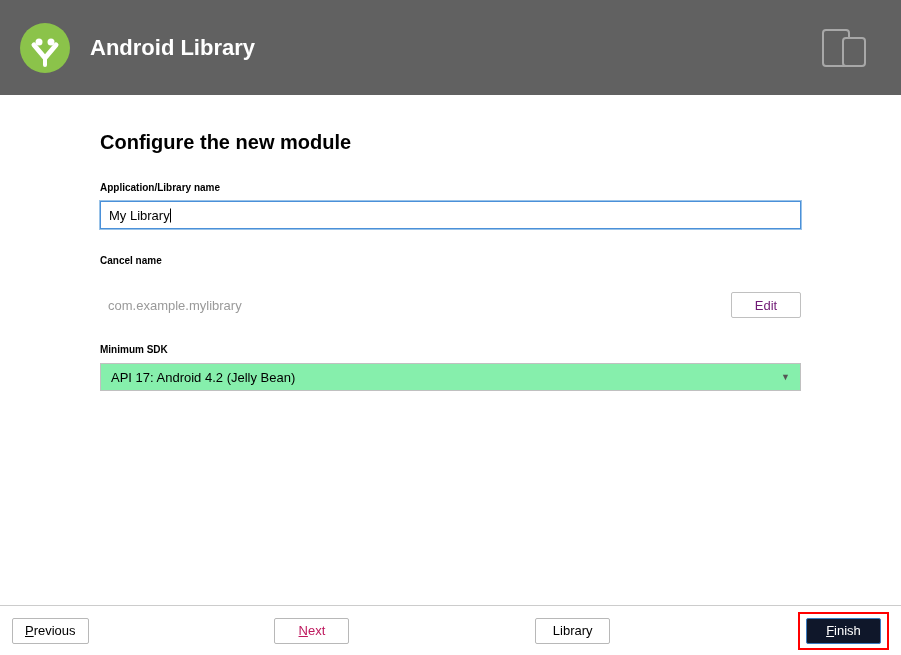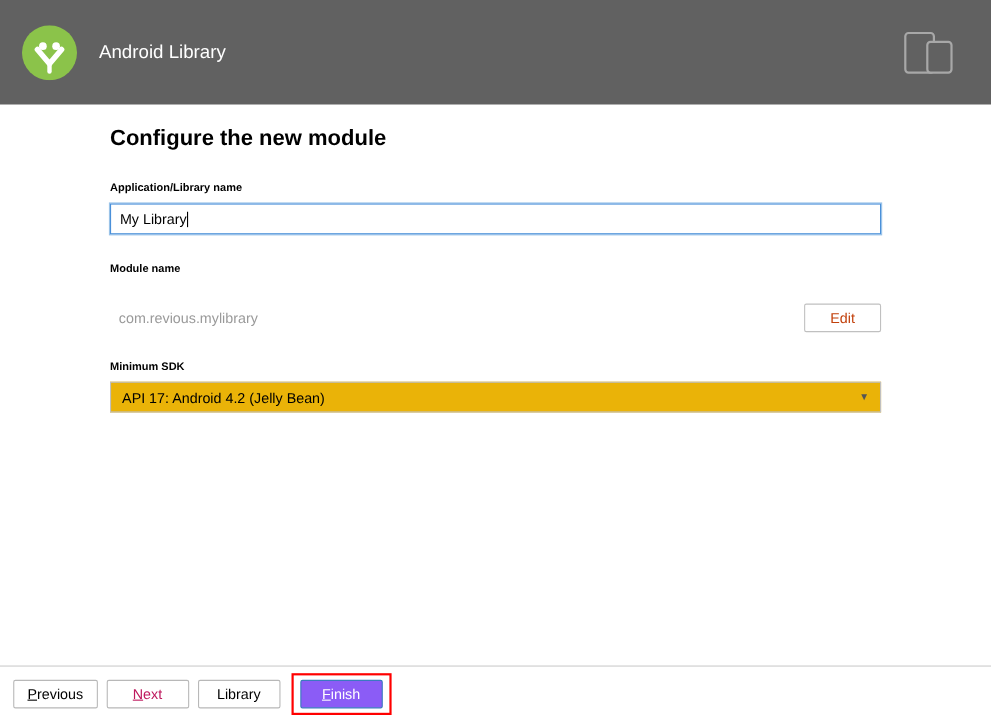--- a/index.html
+++ b/index.html
@@ -27,31 +27,31 @@
       display: flex;
       align-items: center;
       gap: 20px;
     }
     .android-logo {
       width: 50px;
       height: 50px;
     }
     .header-title {
       color: #ffffff;
-      font-size: 17px;
-      font-weight: 400;
+      font-size: 22px;
+      font-weight: 700;
       text-align: center;
     }
     .device-icons {
       width: 48px;
       height: 40px;
       opacity: 0.85;
     }
     .content {
-      padding: 20px 100px 0 100px;
+      padding: 36px 100px 0 100px;
     }
     .section-title {
       font-size: 20px;
       font-weight: 700;
       color: #000000;
       margin-bottom: 28px;
     }
     .field-group {
       margin-bottom: 26px;
     }
@@ -85,70 +85,70 @@
       font-size: 13px;
       color: #9a9a9a;
       padding: 4px 8px;
     }
     .edit-button {
       width: 70px;
       height: 26px;
       border: 1px solid #c0c0c0;
       background: #ffffff;
       font-size: 13px;
-      color: #c2410c;
+      color: #701a75;
       cursor: pointer;
       border-radius: 2px;
     }
     .dropdown {
       width: 100%;
       height: 28px;
       border: 1px solid #c0c0c0;
-      background: #eab308;
+      background: #86efac;
       display: flex;
       align-items: center;
       justify-content: space-between;
       padding: 0 10px;
       cursor: pointer;
       font-size: 13px;
     }
     .dropdown-arrow {
       font-size: 9px;
       color: #555;
     }
     .footer {
       position: absolute;
       bottom: 0;
       left: 0;
       right: 0;
       height: 50px;
       border-top: 1px solid #cccccc;
       display: flex;
       align-items: center;
-      justify-content: flex-start;
+      justify-content: space-between;
       padding: 0 12px;
       gap: 8px;
     }
     .btn {
       min-width: 75px;
       height: 26px;
       border: 1px solid #b8b8b8;
       background: #ffffff;
       font-size: 13px;
       color: #000000;
       cursor: pointer;
       border-radius: 2px;
       padding: 0 12px;
     }
     .btn.disabled {
       color: #be185d;
       cursor: default;
     }
     .btn.primary {
-      background: #8b5cf6;
+      background: #0f172a;
       color: #ffffff;
       border: 1px solid #3a7abf;
     }
     .finish-highlight {
       border: 2px solid #ff0000;
       padding: 4px 6px;
       display: inline-flex;
       margin-left: 2px;
     }
     .underline {
@@ -204,26 +204,26 @@
     <div class="input-wrap">
       <input type="text" class="text-input focused" style="color: transparent;">
       <div class="input-value">
         <span>My Library</span>
           <span class="cursor-caret"></span>
       </div>
     </div>
   </div>
 
   <div class="field-group">
-    <label class="field-label">Module name</label>
+    <label class="field-label">Cancel name</label>
   </div>
 
   <div class="field-group">
     <div class="package-row">
-      <div class="package-value">com.revious.mylibrary</div>
+      <div class="package-value">com.example.mylibrary</div>
       <button class="edit-button">Edit</button>
     </div>
   </div>
 
   <div class="field-group">
     <label class="field-label">Minimum SDK</label>
     <div class="dropdown">
       <span>API 17: Android 4.2 (Jelly Bean)</span>
       <span class="dropdown-arrow">▼</span>
     </div>

